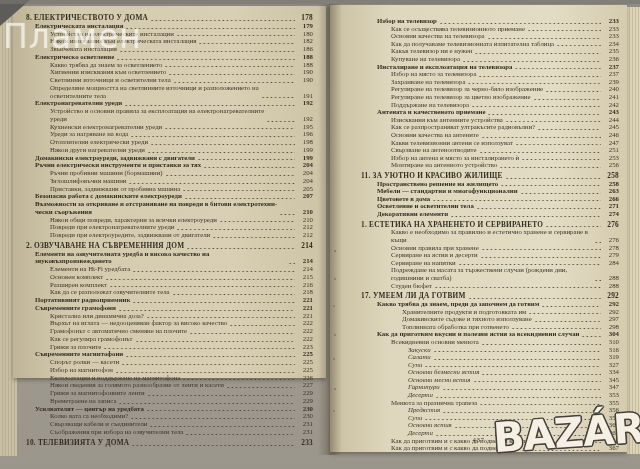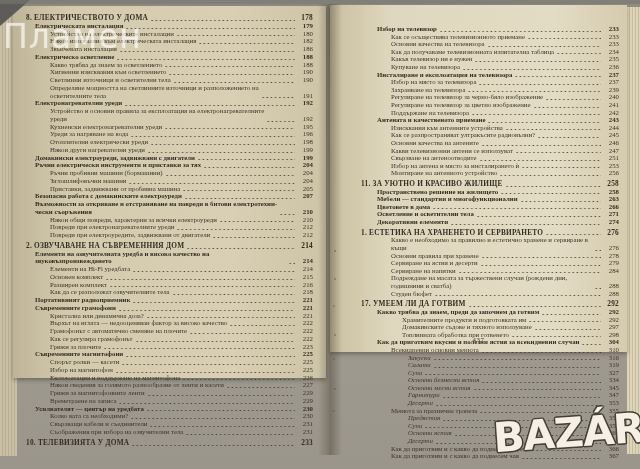--- a/index.html
+++ b/index.html
@@ -13,24 +13,24 @@
   .edge-left{position:absolute;left:0;top:3px;width:17px;height:453px;
     background:repeating-linear-gradient(90deg,#c9bfa4 0 2px,#b9ae93 2px 3px);}
   .edge-right{position:absolute;left:627px;top:7px;width:13px;height:447px;
     background:repeating-linear-gradient(90deg,#ddd4b9 0 2px,#c6bb9b 2px 3px);}
   
   .page{position:absolute;box-sizing:border-box;}
   .page.left{left:13px;top:6px;width:313px;height:372px;
     background:linear-gradient(90deg,#bfb497 0%,#d4cbaf 18%,#d8cfb4 70%,#cdc3a6 100%);
     box-shadow:0 2px 4px rgba(40,35,25,.4);
     padding:8px 13px 0 13px;}
-  .page.right{left:330px;top:5px;width:297px;height:347px;
+  .page.right{left:330px;top:5px;width:297px;height:447px;
     background:linear-gradient(90deg,#c9bfa1 0%,#dfd7bd 20%,#e3dcc4 75%,#d5cbae 100%);
     box-shadow:0 2px 4px rgba(40,35,25,.4);
-    padding:20px 8px 0 31px;}
+    padding:12px 8px 0 31px;}
   .gutter{position:absolute;left:318px;top:4px;width:24px;height:451px;pointer-events:none;
     background:linear-gradient(90deg,rgba(70,58,40,0) 0%,rgba(70,58,40,.30) 42%,rgba(50,42,28,.34) 52%,rgba(70,58,40,0) 100%);}
   .corner-shadow{position:absolute;left:0;top:0;width:30px;height:26px;
     background:#5d5c58;clip-path:polygon(0 0,100% 0,0 100%);}
   .top-strip{position:absolute;left:0;top:0;width:640px;height:4px;background:#787670;opacity:.6}
   
   .specks{position:absolute;left:334px;top:250px;width:2px;height:2px;border-radius:50%;
     background:rgba(80,70,50,.5);
     box-shadow:0 28px rgba(80,70,50,.45),-1px 55px rgba(80,70,50,.4),0 84px rgba(80,70,50,.45),
                -1px 108px rgba(80,70,50,.4),0 138px rgba(80,70,50,.45),-1px 160px rgba(80,70,50,.4);}

